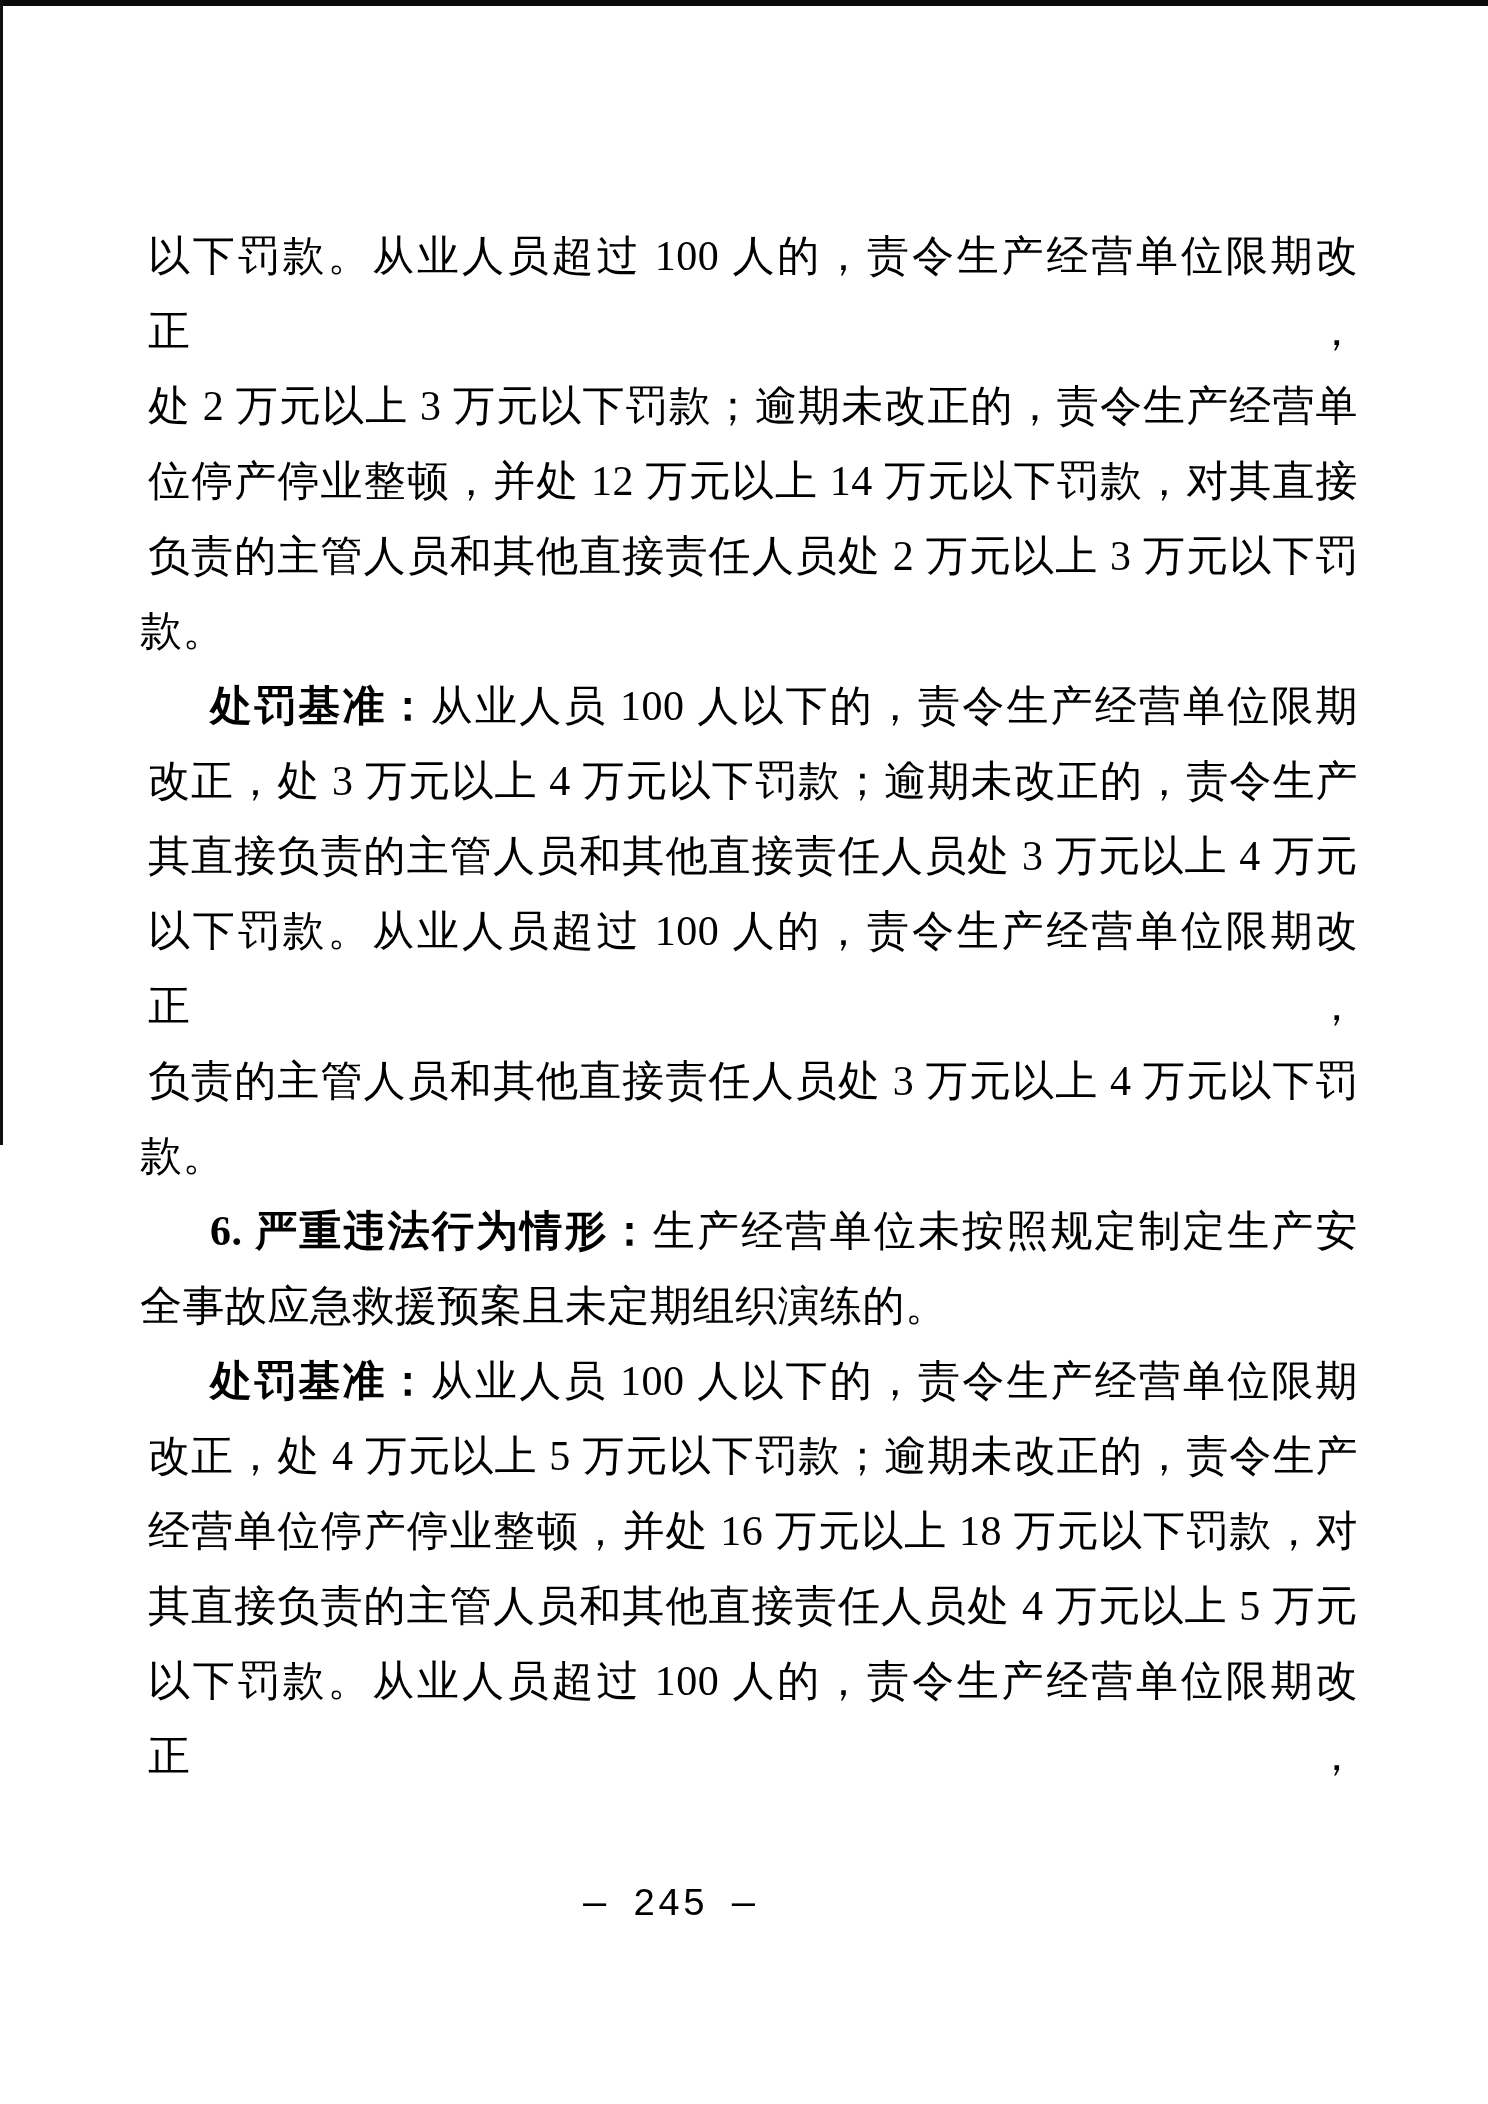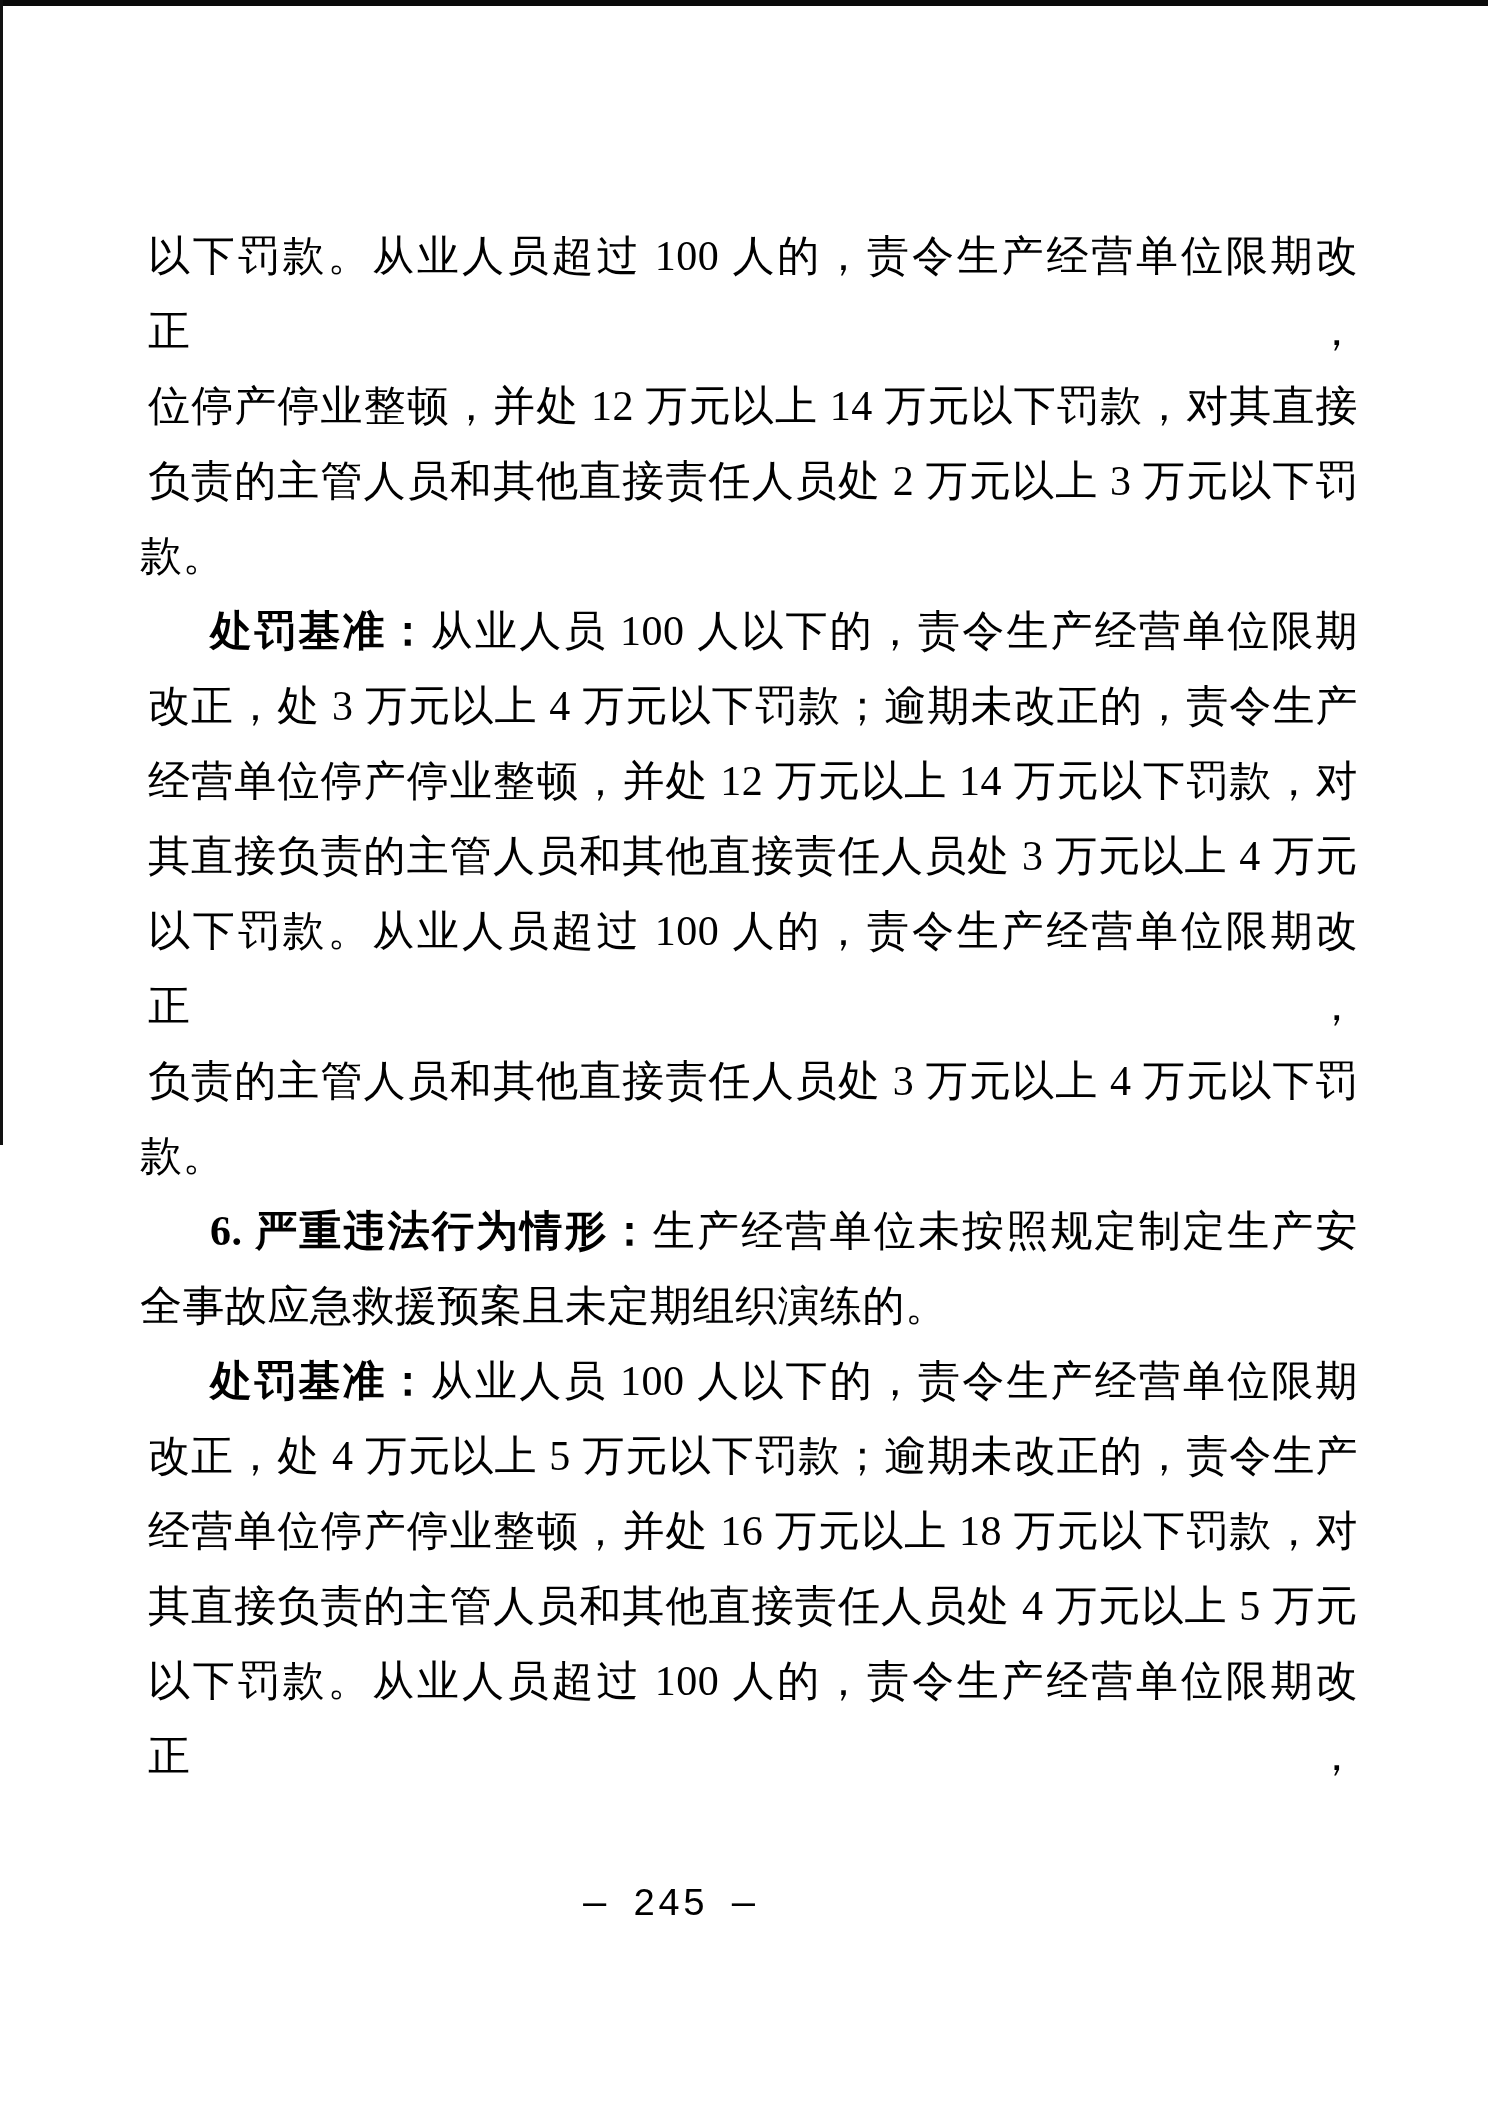--- a/index.html
+++ b/index.html
@@ -64,26 +64,26 @@
 </style>
 </head>
 <body>
 
 <div>
   <div class="scan-top-border"></div>
   <div class="scan-left-border"></div>
 
   <div class="doc-text">
       <div class="line fill"><span>以下罚款。从业人员超过 100 人的，责令生产经营单位限期改正，</span></div>
+      <div class="line fill"><span>处 2 万元以上 3 万元以下罚款；逾期未改正的，责令生产经营单</span></div>
       <div class="line fill"><span>位停产停业整顿，并处 12 万元以上 14 万元以下罚款，对其直接</span></div>
       <div class="line fill"><span>负责的主管人员和其他直接责任人员处 2 万元以上 3 万元以下罚</span></div>
       <div class="line"><span>款。</span></div>
       <div class="line fill indent"><b>处罚基准：</b><span>从业人员 100 人以下的，责令生产经营单位限期</span></div>
       <div class="line fill"><span>改正，处 3 万元以上 4 万元以下罚款；逾期未改正的，责令生产</span></div>
-      <div class="line fill"><span>经营单位停产停业整顿，并处 12 万元以上 14 万元以下罚款，对</span></div>
       <div class="line fill"><span>其直接负责的主管人员和其他直接责任人员处 3 万元以上 4 万元</span></div>
       <div class="line fill"><span>以下罚款。从业人员超过 100 人的，责令生产经营单位限期改正，</span></div>
       <div class="line fill"><span>负责的主管人员和其他直接责任人员处 3 万元以上 4 万元以下罚</span></div>
       <div class="line"><span>款。</span></div>
       <div class="line fill indent"><b>6. 严重违法行为情形：</b><span>生产经营单位未按照规定制定生产安</span></div>
       <div class="line"><span>全事故应急救援预案且未定期组织演练的。</span></div>
       <div class="line fill indent"><b>处罚基准：</b><span>从业人员 100 人以下的，责令生产经营单位限期</span></div>
       <div class="line fill"><span>改正，处 4 万元以上 5 万元以下罚款；逾期未改正的，责令生产</span></div>
       <div class="line fill"><span>经营单位停产停业整顿，并处 16 万元以上 18 万元以下罚款，对</span></div>
       <div class="line fill"><span>其直接负责的主管人员和其他直接责任人员处 4 万元以上 5 万元</span></div>

